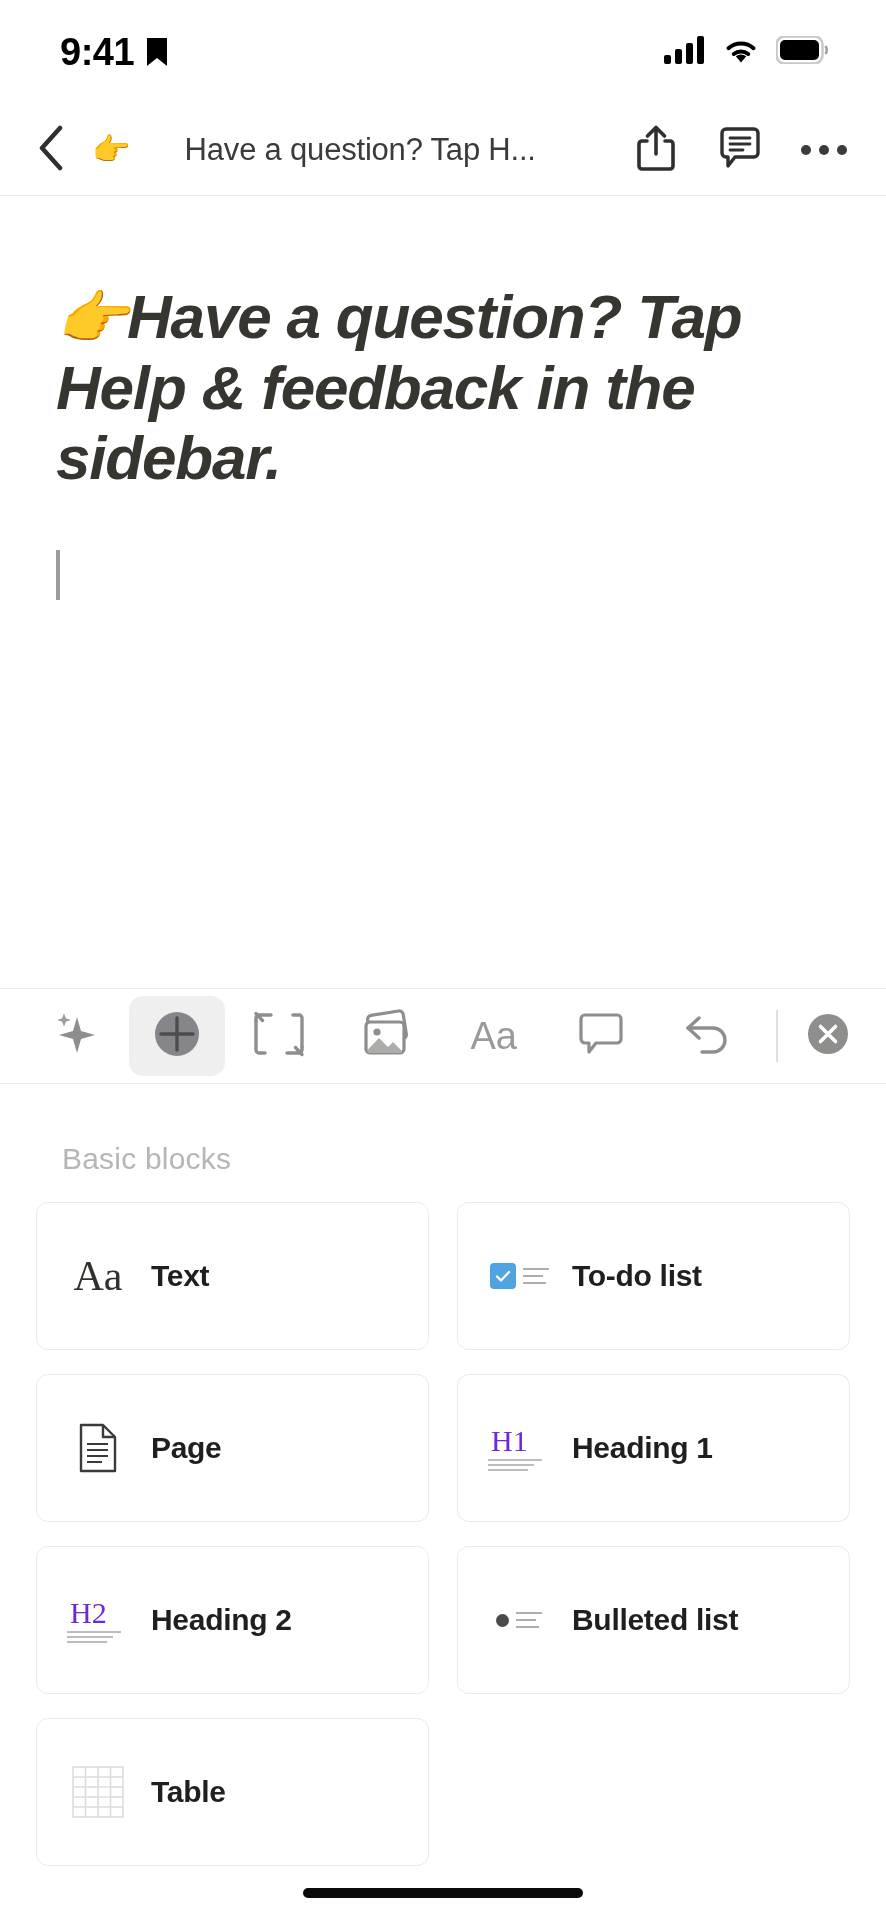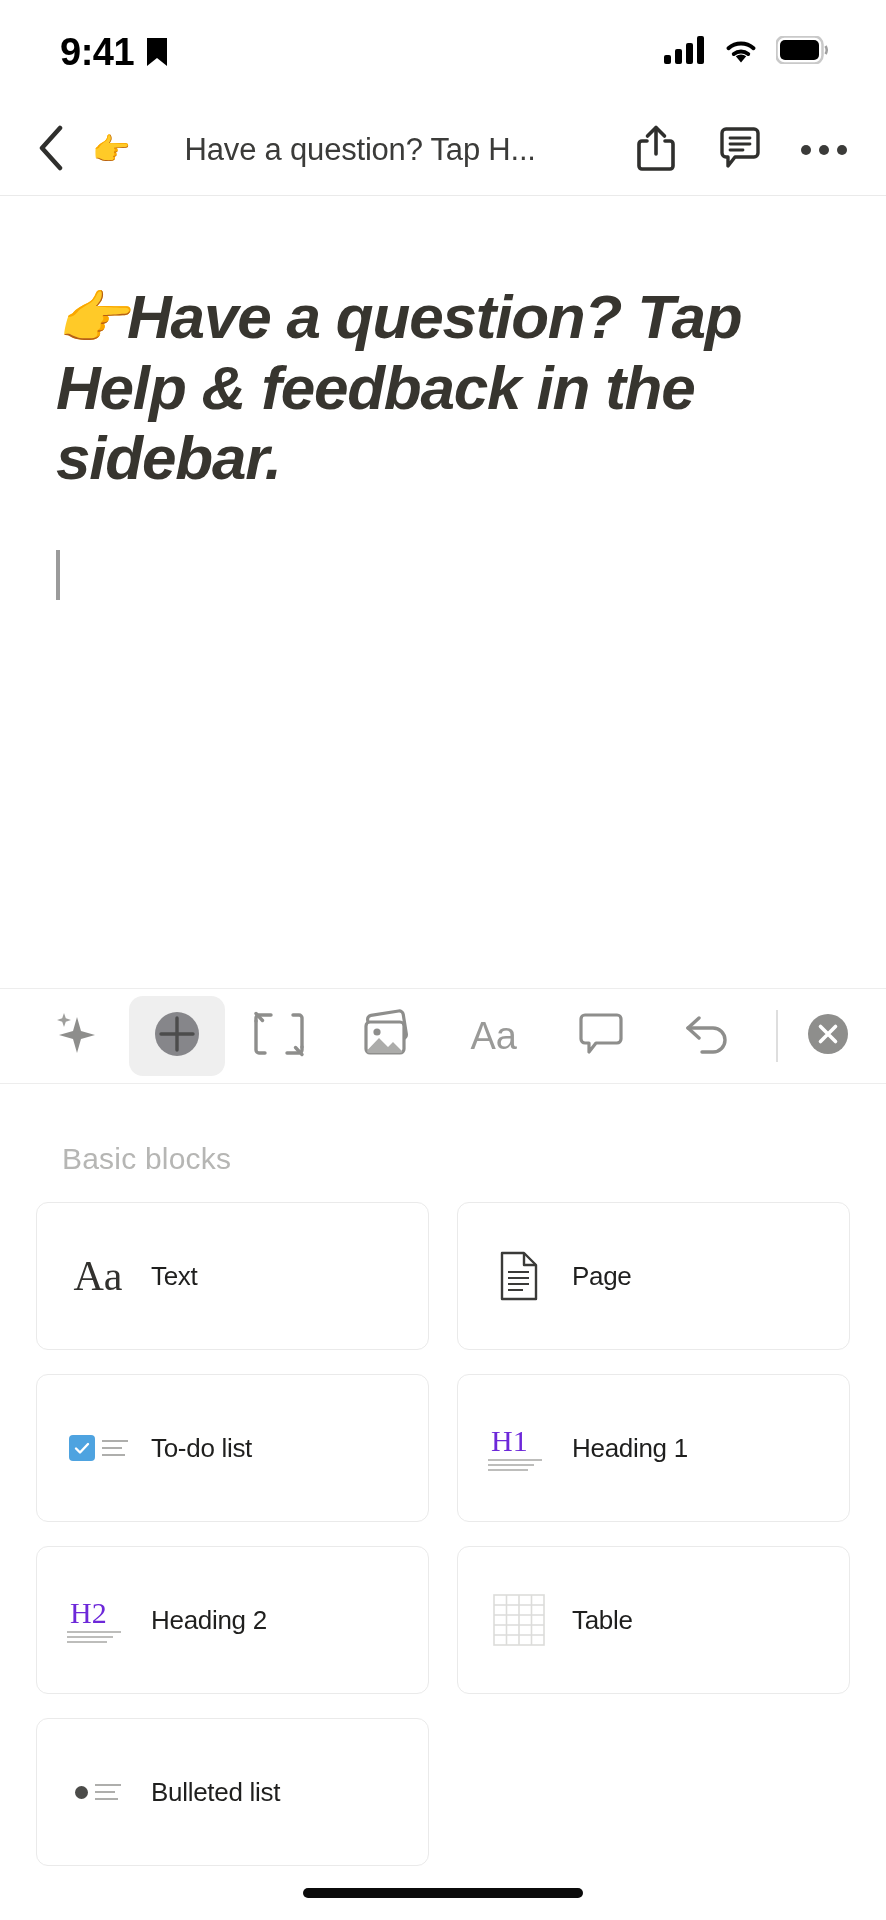--- a/index.html
+++ b/index.html
@@ -191,22 +191,22 @@
     height: 148px;
     border: 1px solid #EAEAEA;
     border-radius: 12px;
     display: flex;
     align-items: center;
     padding-left: 30px;
     gap: 22px;
     background: #fff;
   }
   .block-label {
-    font-size: 26px;
-    font-weight: normal;
+    font-size: 30px;
+    font-weight: bold;
     color: #1F1F1E;
     letter-spacing: -0.3px;
   }
   .block-icon {
     width: 62px;
     height: 62px;
     display: flex;
     align-items: center;
     justify-content: center;
     flex: 0 0 62px;
@@ -432,31 +432,20 @@
   <div class="picker">
     <div class="picker-section-label">Basic blocks</div>
 
     <div class="grid">
 
       <div class="block-card">
         <span class="block-icon">
           <span class="serif-icon">Aa</span>
         </span>
         <span class="block-label">Text</span>
-      </div>
-
-      <div class="block-card">
-        <span class="block-icon">
-          <svg width="40" height="50" viewBox="0 0 40 50">
-            <path d="M3 2 h22 l12 12 v34 H3 z" fill="#fff" stroke="#3A3A38" stroke-width="2.4" stroke-linejoin="round"></path>
-            <path d="M25 2 v12 h12" fill="none" stroke="#3A3A38" stroke-width="2.4" stroke-linejoin="round"></path>
-            <path d="M9 21 H30 M9 27 H30 M9 33 H30 M9 39 H24" stroke="#3A3A38" stroke-width="2"></path>
-          </svg>
-        </span>
-        <span class="block-label">Page</span>
       </div>
 
       <div class="block-card">
         <span class="block-icon">
           <span class="todo-icon">
             <span class="check-sq" style="background:#4EA3E0;">
               <svg width="16" height="13" viewBox="0 0 16 13">
                 <path d="M2 6.5 L6 10.5 L14 2" stroke="#fff" stroke-width="2.4" fill="none" stroke-linecap="round" stroke-linejoin="round"></path>
               </svg>
             </span>
@@ -465,20 +454,31 @@
               <span style="width:20px"></span>
               <span style="width:23px"></span>
             </span>
           </span>
         </span>
         <span class="block-label">To-do list</span>
       </div>
 
       <div class="block-card">
         <span class="block-icon">
+          <svg width="40" height="50" viewBox="0 0 40 50">
+            <path d="M3 2 h22 l12 12 v34 H3 z" fill="#fff" stroke="#3A3A38" stroke-width="2.4" stroke-linejoin="round"></path>
+            <path d="M25 2 v12 h12" fill="none" stroke="#3A3A38" stroke-width="2.4" stroke-linejoin="round"></path>
+            <path d="M9 21 H30 M9 27 H30 M9 33 H30 M9 39 H24" stroke="#3A3A38" stroke-width="2"></path>
+          </svg>
+        </span>
+        <span class="block-label">Page</span>
+      </div>
+
+      <div class="block-card">
+        <span class="block-icon">
           <span class="hx-wrap">
             <span class="hx-label">H1</span>
             <span class="hx-rule"></span>
             <span class="hx-rule mid"></span>
             <span class="hx-rule short"></span>
           </span>
         </span>
         <span class="block-label">Heading 1</span>
       </div>
 
@@ -487,46 +487,46 @@
           <span class="hx-wrap">
             <span class="hx-label">H2</span>
             <span class="hx-rule"></span>
             <span class="hx-rule mid"></span>
             <span class="hx-rule short"></span>
           </span>
         </span>
         <span class="block-label">Heading 2</span>
       </div>
 
-
-      <div class="block-card">
-        <span class="block-icon">
-          <svg width="52" height="52" viewBox="0 0 52 52">
-            <rect x="1" y="1" width="50" height="50" fill="none" stroke="#DCDCDA" stroke-width="1.6"></rect>
-            <path d="M13.5 1 V51 M26 1 V51 M38.5 1 V51" stroke="#DCDCDA" stroke-width="1.6"></path>
-            <path d="M1 11 H51 M1 21 H51 M1 31 H51 M1 41 H51" stroke="#DCDCDA" stroke-width="1.6"></path>
-          </svg>
-        </span>
-        <span class="block-label">Table</span>
-      </div>
 
       <div class="block-card">
         <span class="block-icon">
           <span class="todo-icon">
             <span class="bullet-dot"></span>
             <span class="lines">
               <span style="width:26px"></span>
               <span style="width:20px"></span>
               <span style="width:23px"></span>
             </span>
           </span>
         </span>
         <span class="block-label">Bulleted list</span>
       </div>
 
+      <div class="block-card">
+        <span class="block-icon">
+          <svg width="52" height="52" viewBox="0 0 52 52">
+            <rect x="1" y="1" width="50" height="50" fill="none" stroke="#DCDCDA" stroke-width="1.6"></rect>
+            <path d="M13.5 1 V51 M26 1 V51 M38.5 1 V51" stroke="#DCDCDA" stroke-width="1.6"></path>
+            <path d="M1 11 H51 M1 21 H51 M1 31 H51 M1 41 H51" stroke="#DCDCDA" stroke-width="1.6"></path>
+          </svg>
+        </span>
+        <span class="block-label">Table</span>
+      </div>
+
     </div>
   </div>
 
   <div class="home-bar-wrap">
     <div class="home-bar"></div>
   </div>
 
 </div>
 
 </body></html>

